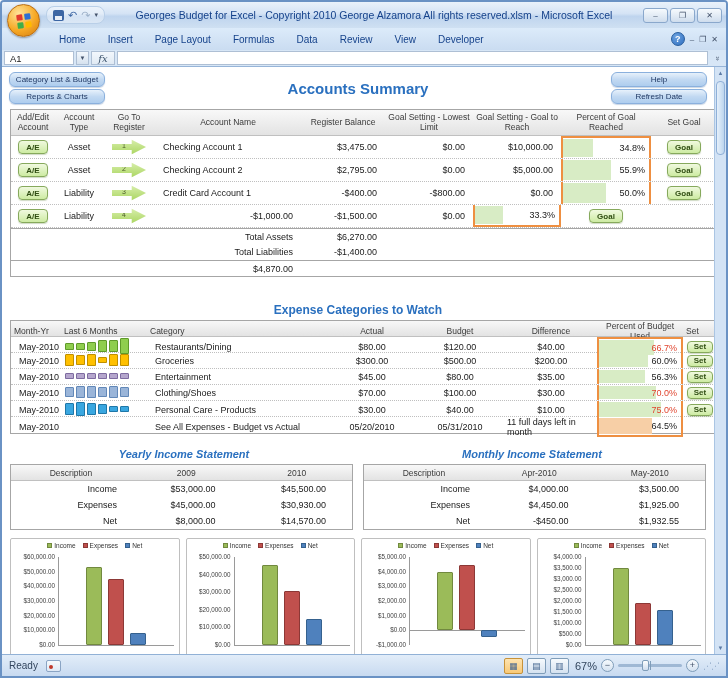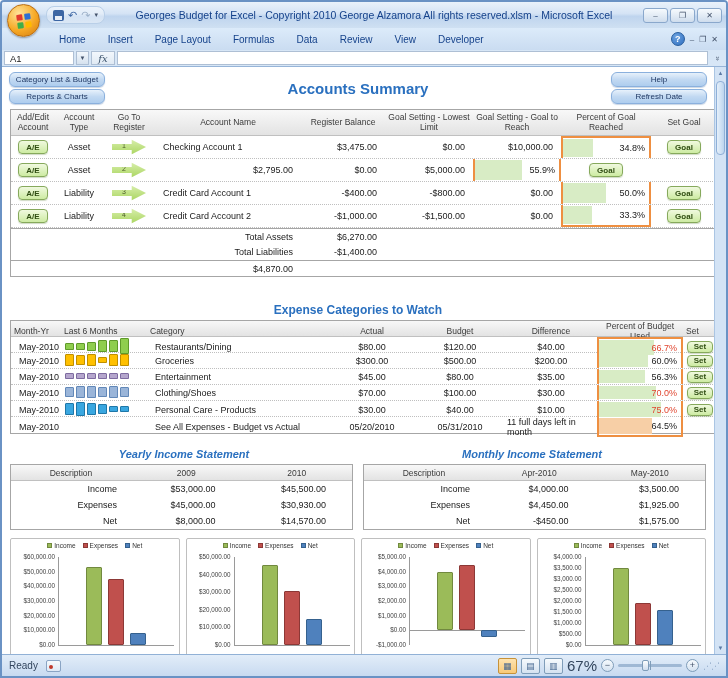--- a/index.html
+++ b/index.html
@@ -142,21 +142,21 @@
   .statusbar { height:22px; background:linear-gradient(#e2edf9,#c8daf0); border-top:1px solid #91b1d6;
                display:flex; align-items:center; font-size:10px; color:#33465e; padding:0 7px; gap:8px; flex:0 0 auto; }
   .macro-ico { width:15px; height:12px; border:1px solid #8aa4c4; border-radius:2px;
                background:linear-gradient(#f6fafd,#dfe9f5); position:relative; }
   .macro-ico:after { content:""; position:absolute; left:2px; bottom:2px; width:4px; height:4px; border-radius:50%; background:#c0392b; }
   .sb-right { margin-left:auto; display:flex; align-items:center; gap:4px; }
   .view-btn { width:19px; height:16px; border:1px solid #7f9db9; border-radius:2px;
               background:linear-gradient(#f6fafd,#d5e2f0); font-size:9px; color:#4a6a92;
               display:flex; align-items:center; justify-content:center; }
   .view-btn.active { background:linear-gradient(#fde3b0,#f8c977); border-color:#c79239; }
-  .zoom-label { font-size:15px; min-width:24px; text-align:right; }
+  .zoom-label { font-size:11px; min-width:24px; text-align:right; }
   .zoom-btn { width:13px; height:13px; border-radius:50%; border:1px solid #7f9db9; background:linear-gradient(#f6fafd,#d5e2f0);
               font-size:9px; line-height:11px; text-align:center; color:#44536b; }
   .zoom-track { width:64px; height:3px; background:#9fb8d4; border-radius:2px; position:relative; }
   .zoom-notch { position:absolute; left:50%; top:-3px; width:1px; height:9px; background:#7f9db9; }
   .zoom-thumb { position:absolute; left:38%; top:-4px; width:7px; height:11px; background:linear-gradient(#fdfefe,#cfdded);
                 border:1px solid #7f9db9; border-radius:2px; }
   .grip { font-size:9px; color:#8aa4c4; letter-spacing:-1px; }
 </style>
 </head>
 <body>
@@ -264,20 +264,21 @@
           <div class="acct-row">
             <div class="cell-c">
               <div class="green-btn ae-btn">A/E</div>
             </div>
             <div class="cell-c">Asset</div>
             <div class="cell-c">
               <div class="goarrow">
                 <span>2</span>
               </div>
             </div>
+            <div class="cell-l">Checking Account 2</div>
             <div class="cell-r">$2,795.00</div>
             <div class="cell-r">$0.00</div>
             <div class="cell-r">$5,000.00</div>
             <div class="pct-cell">
               <div class="pct-bar" style="width: 55.9%; background: rgb(216, 236, 197);"></div>
               <div class="pct-text">55.9%</div>
             </div>
             <div class="cell-c">
               <div class="green-btn goal-btn">Goal</div>
             </div>
@@ -307,21 +308,20 @@
           <div class="acct-row">
             <div class="cell-c">
               <div class="green-btn ae-btn">A/E</div>
             </div>
             <div class="cell-c">Liability</div>
             <div class="cell-c">
               <div class="goarrow">
                 <span>4</span>
               </div>
             </div>
-            <div class="cell-l">Credit Card Account 2</div>
             <div class="cell-r">-$1,000.00</div>
             <div class="cell-r">-$1,500.00</div>
             <div class="cell-r">$0.00</div>
             <div class="pct-cell pct-last">
               <div class="pct-bar" style="width: 33.3%; background: rgb(216, 236, 197);"></div>
               <div class="pct-text">33.3%</div>
             </div>
             <div class="cell-c">
               <div class="green-btn goal-btn">Goal</div>
             </div>
@@ -518,21 +518,21 @@
               <div>$3,500.00</div>
             </div>
             <div class="inc-row">
               <div>Expenses</div>
               <div>$4,450.00</div>
               <div>$1,925.00</div>
             </div>
             <div class="inc-row">
               <div>Net</div>
               <div>-$450.00</div>
-              <div>$1,575.00</div>
+              <div>$1,932.55</div>
             </div>
           </div>
       </div>
 
       <div class="charts" id="charts">
           <div class="chart">
             <div class="legend">
               <div class="leg-item">
                 <div class="leg-sq" style="background: rgb(155, 187, 89); border-color: rgb(113, 137, 63);"></div>
                 <div class="leg-txt">Income</div>

